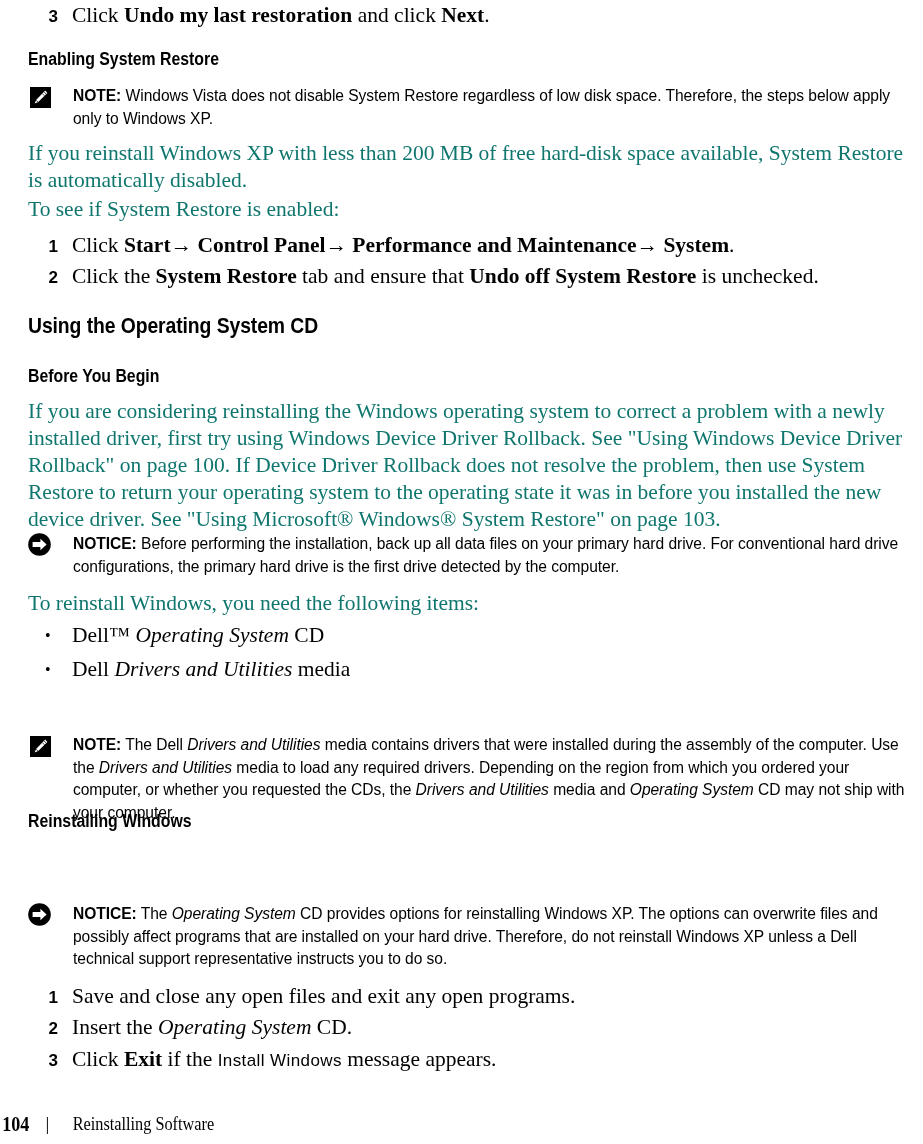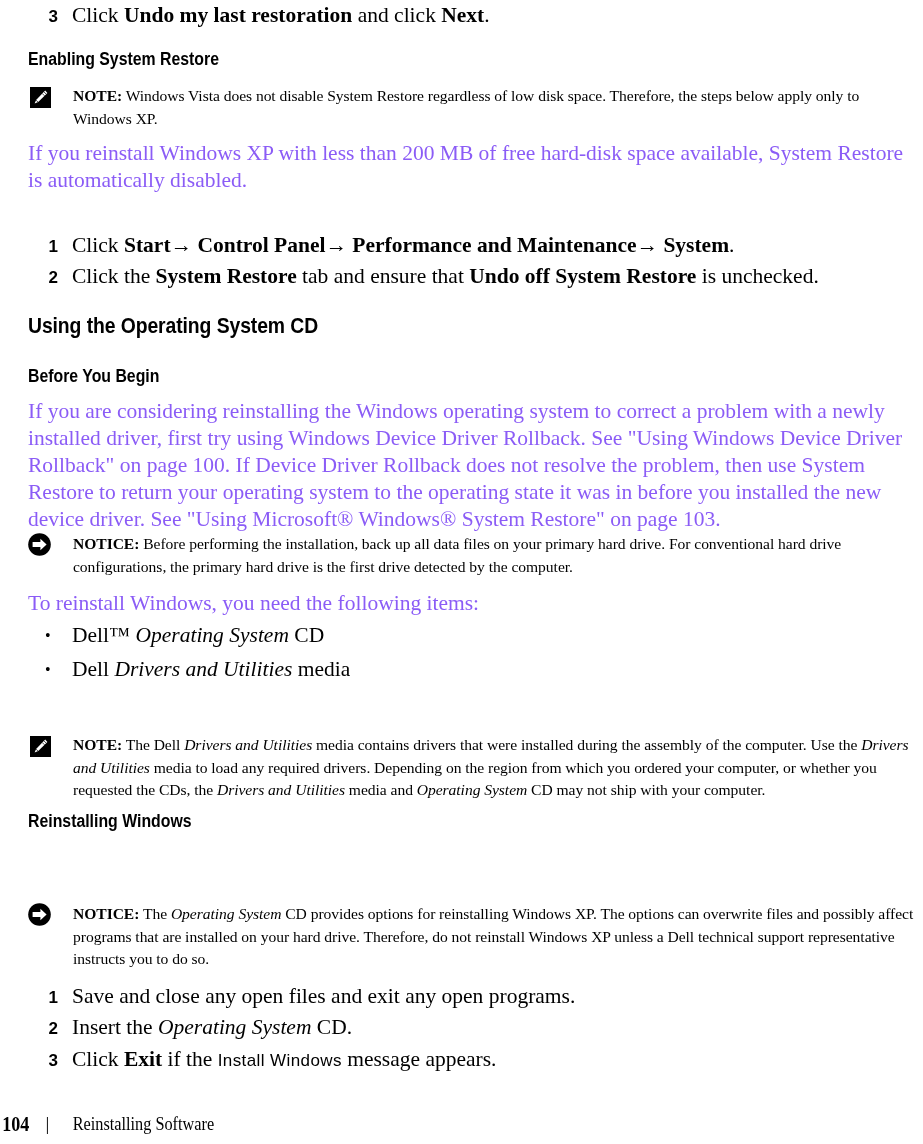--- a/index.html
+++ b/index.html
@@ -23,21 +23,21 @@
   }
 
   
   .para {
     position: absolute;
     left: 28px;
     width: 891px;
     font-family: "Liberation Serif", "DejaVu Serif", serif;
     font-size: 21.5px;
     line-height: 27px;
-    color: #8b5cf6;
+    color: #0f766e;
   }
 
   
   .h2 {
     position: absolute;
     left: 28px;
     font-family: "Liberation Sans Narrow", "Liberation Sans", "DejaVu Sans", sans-serif;
     font-weight: bold;
     font-size: 22px;
     letter-spacing: -0.1px;
@@ -109,21 +109,21 @@
   .admon .icon-box {
     position: absolute;
     left: 2px;
     top: 2px;
     width: 21px;
     height: 21px;
   }
   .admon .body {
     display: block;
     margin-left: 45px;
-    font-family: Liberation Serif, serif;
+    font-family: Liberation Sans, sans-serif;
     font-size: 15.6px;
     line-height: 22.5px;
     letter-spacing: -0.05px;
     color: #000;
   }
   .admon .lbl {
     font-weight: bold;
   }
 
   
@@ -208,20 +208,21 @@
             <line x1="6.0" y1="13.1" x2="8.2" y2="15.3"></line>
           </g>
         </svg>
       </span>
     </span>
     <span class="body"><span class="lbl">NOTE:</span><span> Windows Vista does not disable System Restore regardless of low disk space. Therefore, the steps below apply only to Windows XP.</span></span>
   </div>
 
   <div class="para" style="top:140px;">If you reinstall Windows XP with less than 200 MB of free hard-disk space available, System Restore is automatically disabled.</div>
 
+  <div class="para" style="top:196px;">To see if System Restore is enabled:</div>
 
   <div class="step" style="top:232px;">
     <span class="num">1</span>
     <span class="txt"><span>Click </span><b>Start→ Control Panel→ Performance and Maintenance→ System</b><span>.</span></span>
   </div>
 
   <div class="step" style="top:263px;">
     <span class="num">2</span>
     <span class="txt"><span>Click the </span><b>System Restore</b><span> tab and ensure that </span><b>Undo off System Restore</b><span> is unchecked.</span></span>
   </div>

